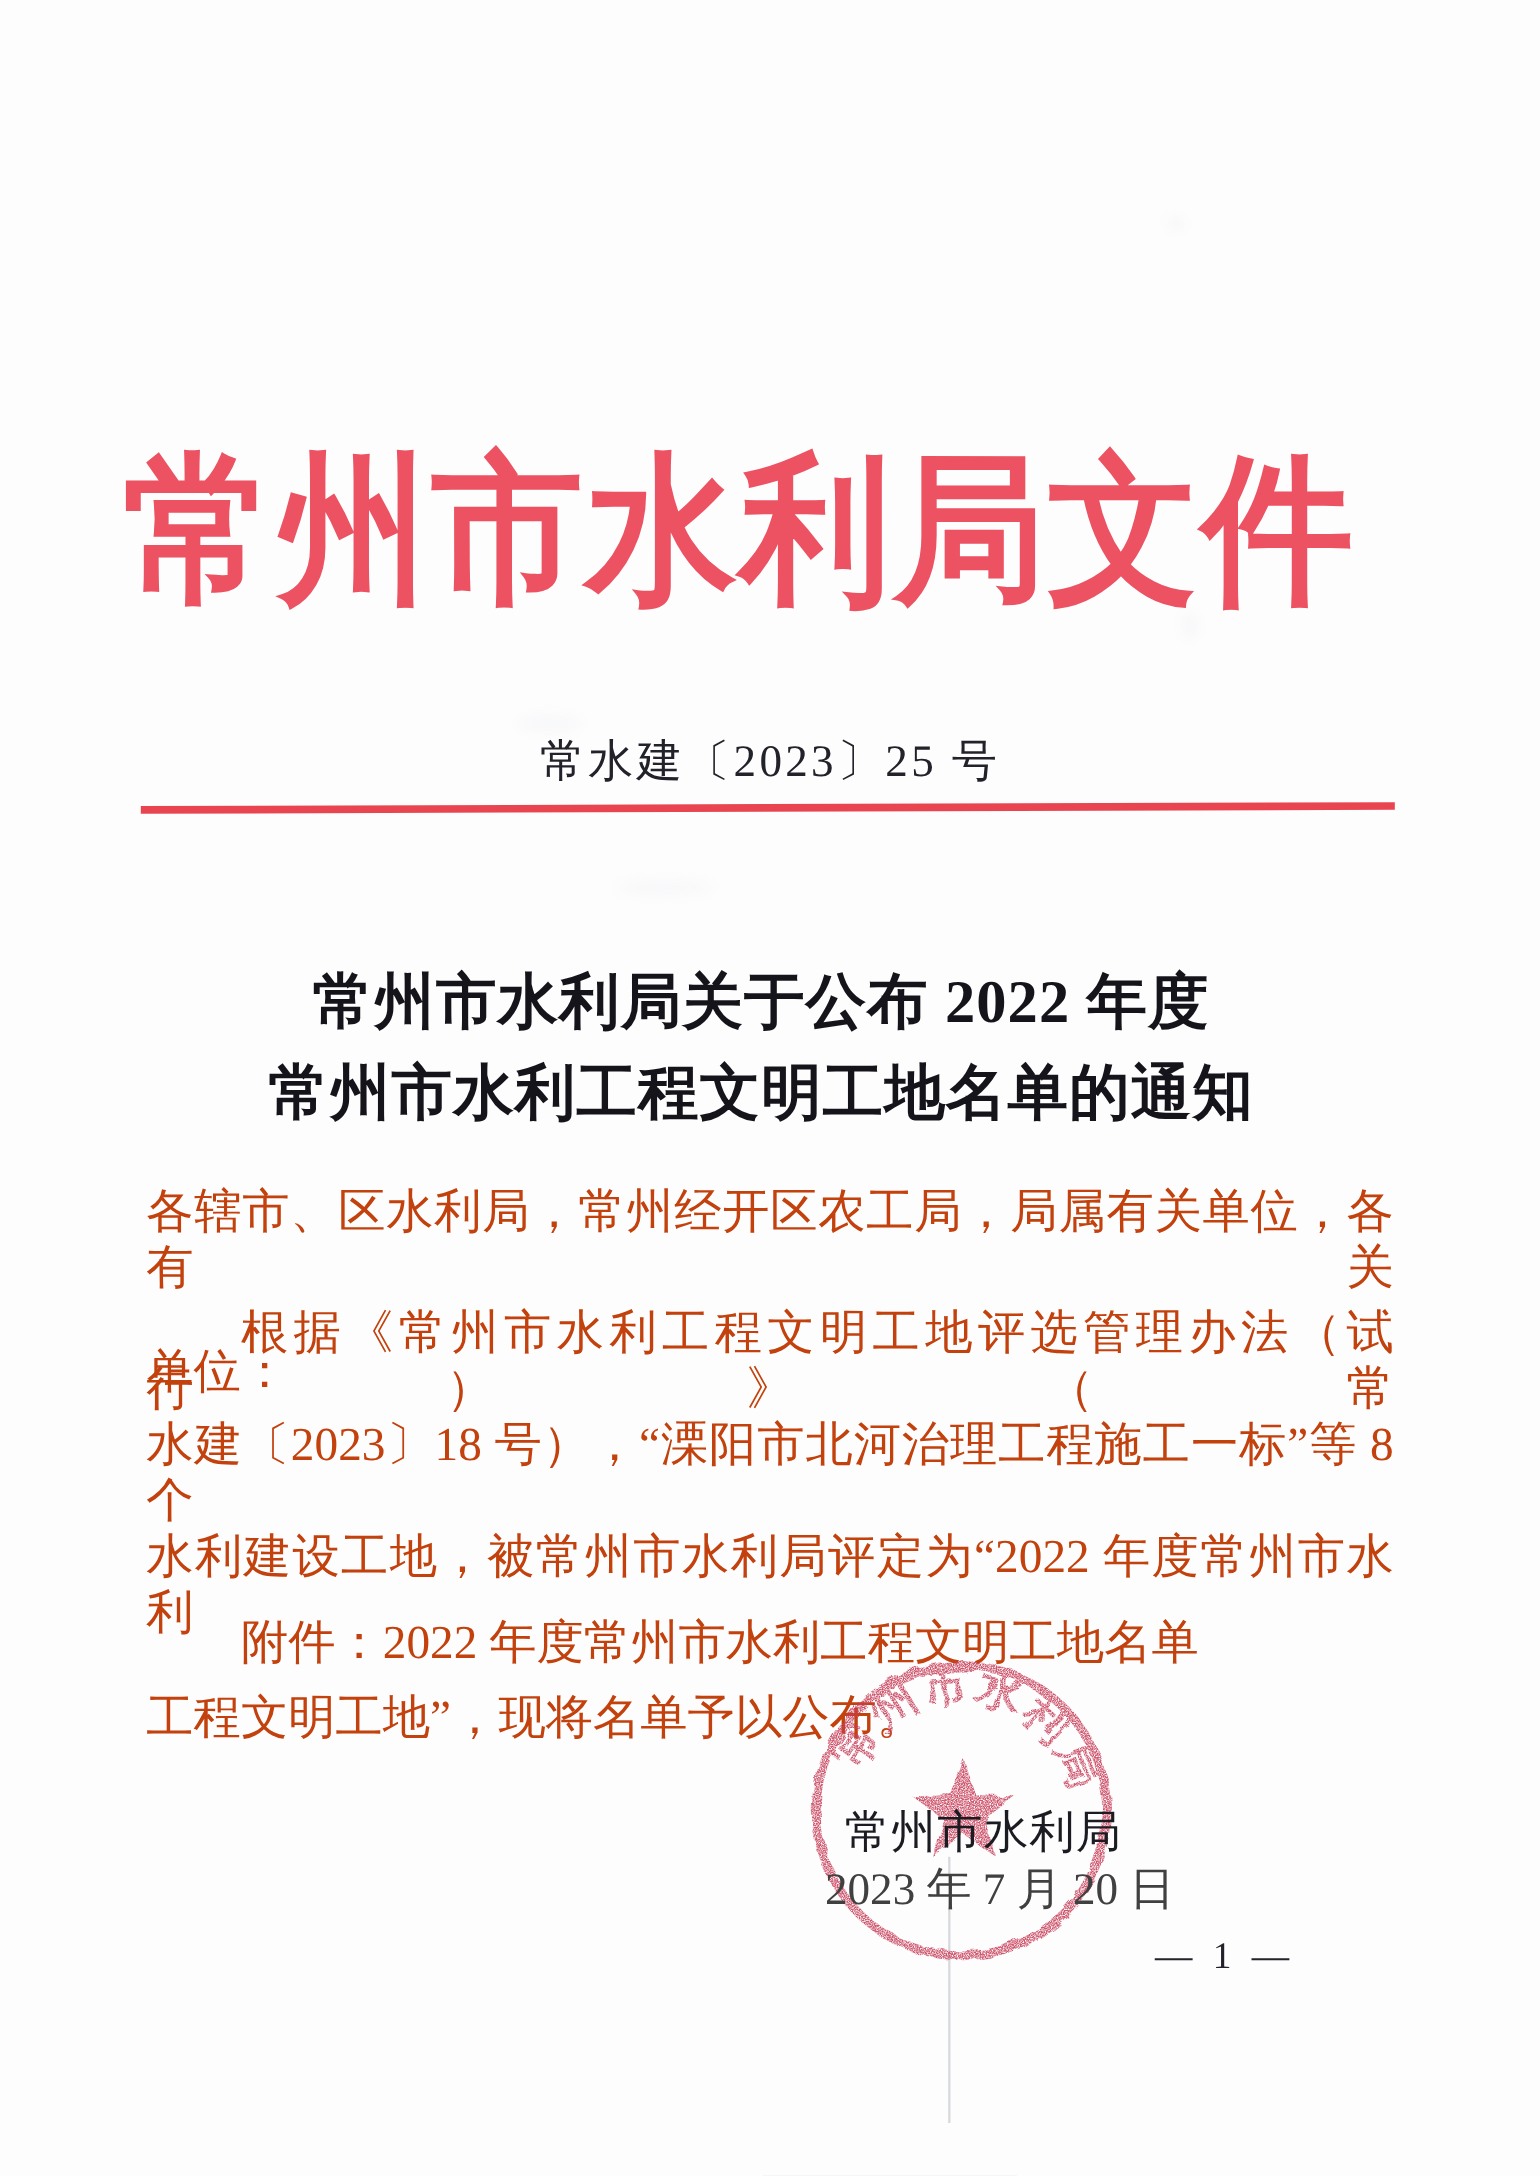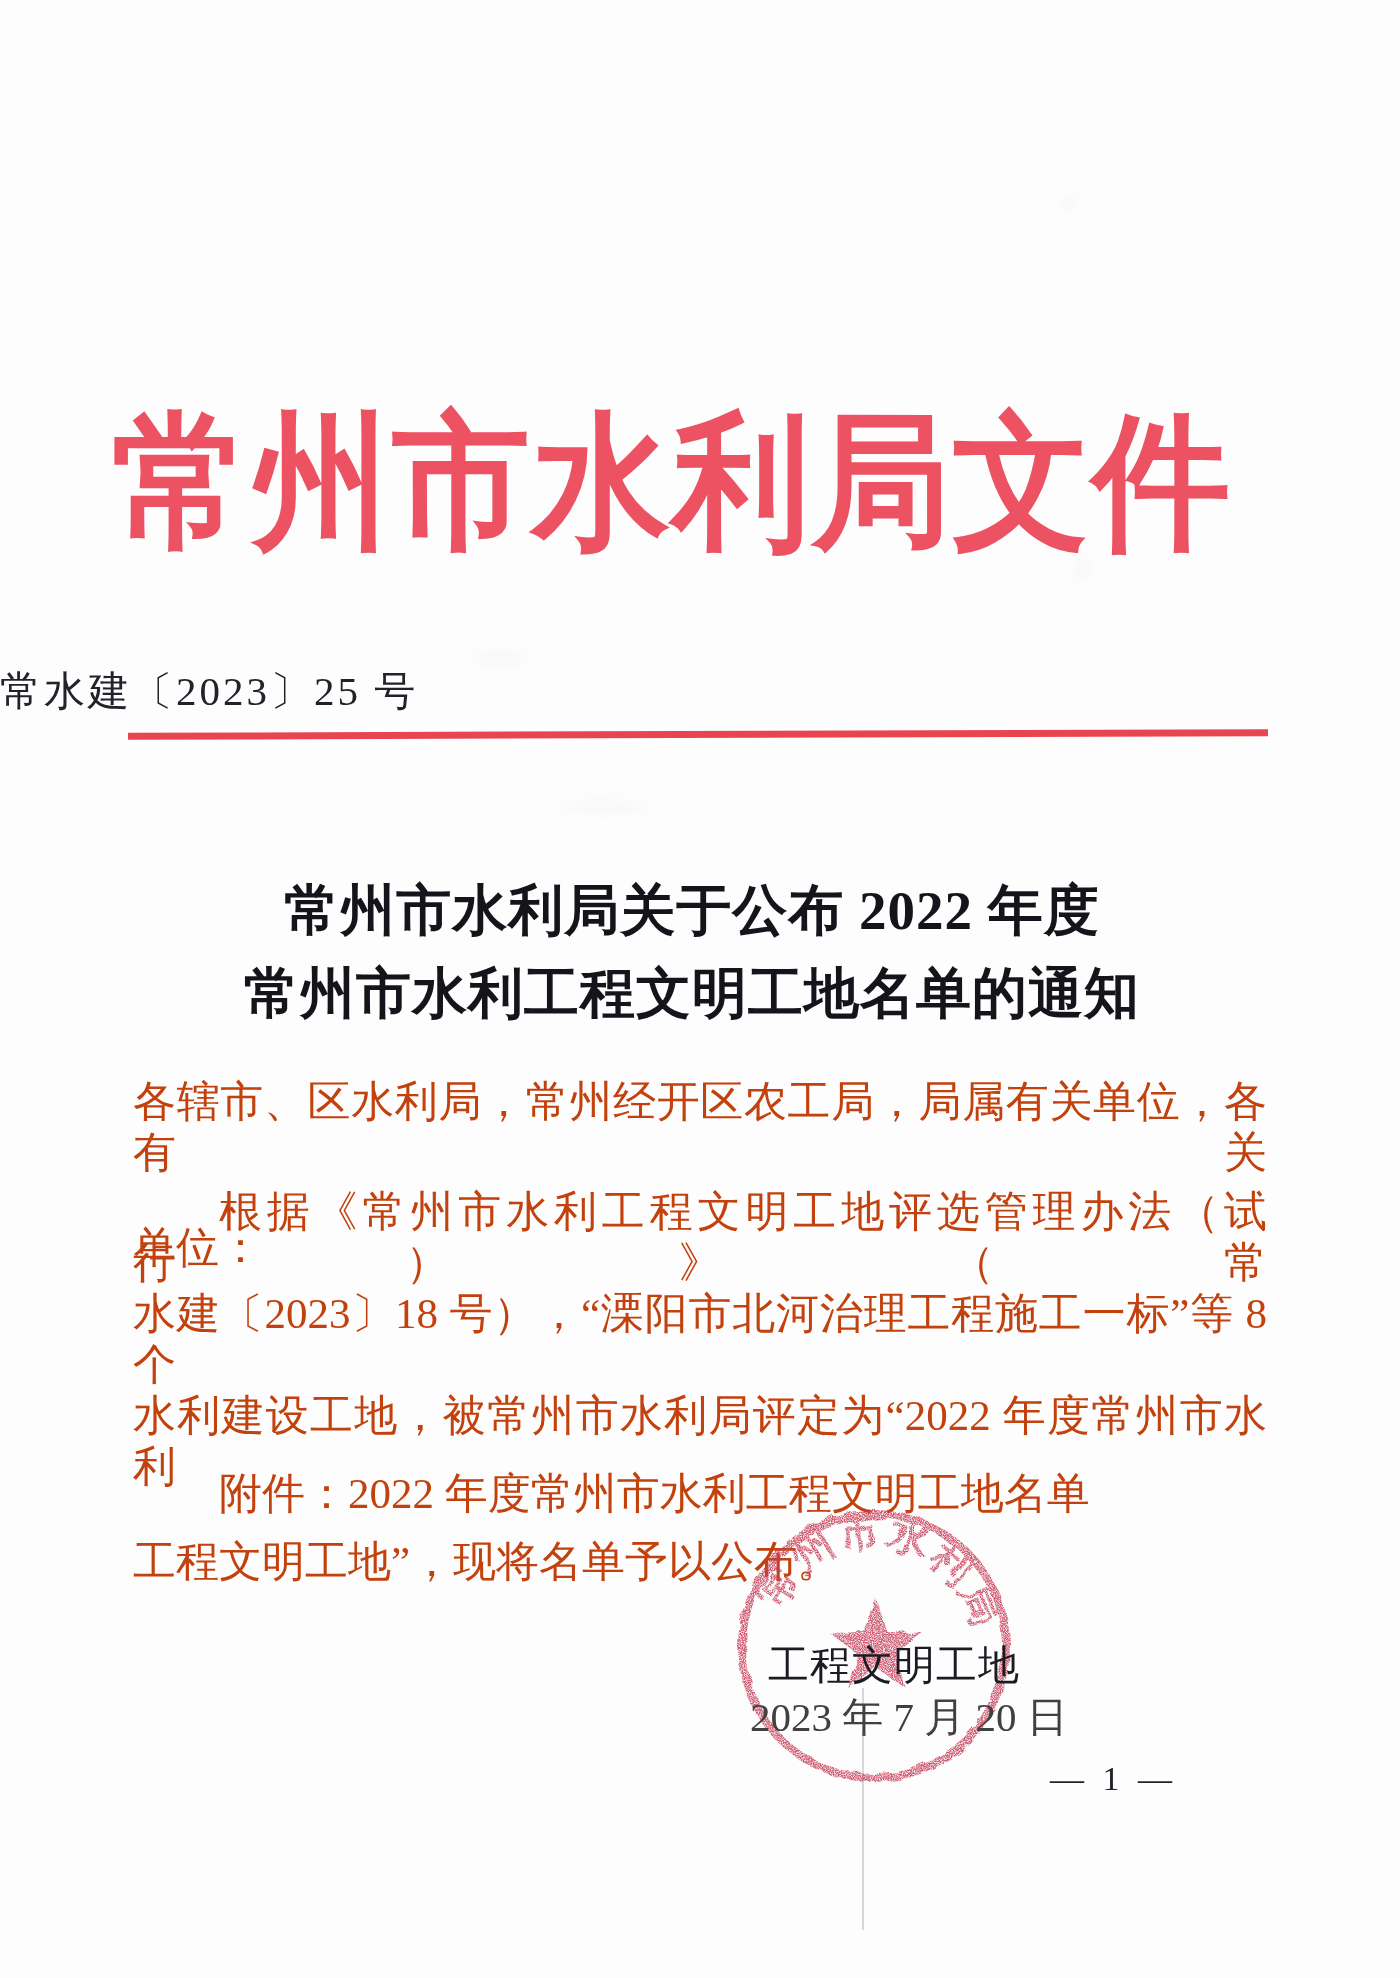--- a/index.html
+++ b/index.html
@@ -19,20 +19,21 @@
     font-size:138px;font-weight:bold;
     letter-spacing:2px;
     color:#ec5262;
     transform:translateX(-28px) scaleY(1.07);
     transform-origin:top center;
     white-space:nowrap;
   }
   
   .docnum{
     position:absolute;top:664px;left:0;width:1400px;
+    text-align:center;
     font-size:41px;letter-spacing:3px;
     color:#22222a;
   }
   
   .redline{
     position:absolute;top:731px;left:128px;
     width:1140px;height:7px;
     background:#e84551;
     transform:rotate(-0.18deg);
   }
@@ -144,21 +145,21 @@
     <g filter="url(#seal-rough)" opacity="0.88">
       <circle cx="146" cy="148" r="132" fill="none" stroke="#c8405a" stroke-width="8"></circle>
       <polygon fill="#c8405a" points="148,101 136.5,134.1 101.4,134.9 129.4,156.1 119.2,189.6 148,169.6 176.8,189.6 166.6,156.1 194.6,134.9 159.5,134.1"></polygon>
       <path id="sealArc" d="M 52 113.8 A 100 100 0 0 1 240 113.8" fill="none"></path>
       <text font-size="42" font-weight="bold" fill="#c8405a" font-family="Liberation Serif, DejaVu Serif, serif" letter-spacing="2">
         <textPath href="#sealArc" startOffset="0">常州市水利局</textPath>
       </text>
     </g>
   </svg>
 
-  <div class="signer">工程文明工地</div>
+  <div class="signer">常州市水利局</div>
   <div class="signdate">2023 年 7 月 20 日</div>
 
   <div class="pagenum">— 1 —</div>
 
   <div class="scratch"></div>
   <div class="smudge sm1"></div>
   <div class="smudge sm2"></div>
   <div class="smudge sm3"></div>
   <div class="smudge sm4"></div>
 

